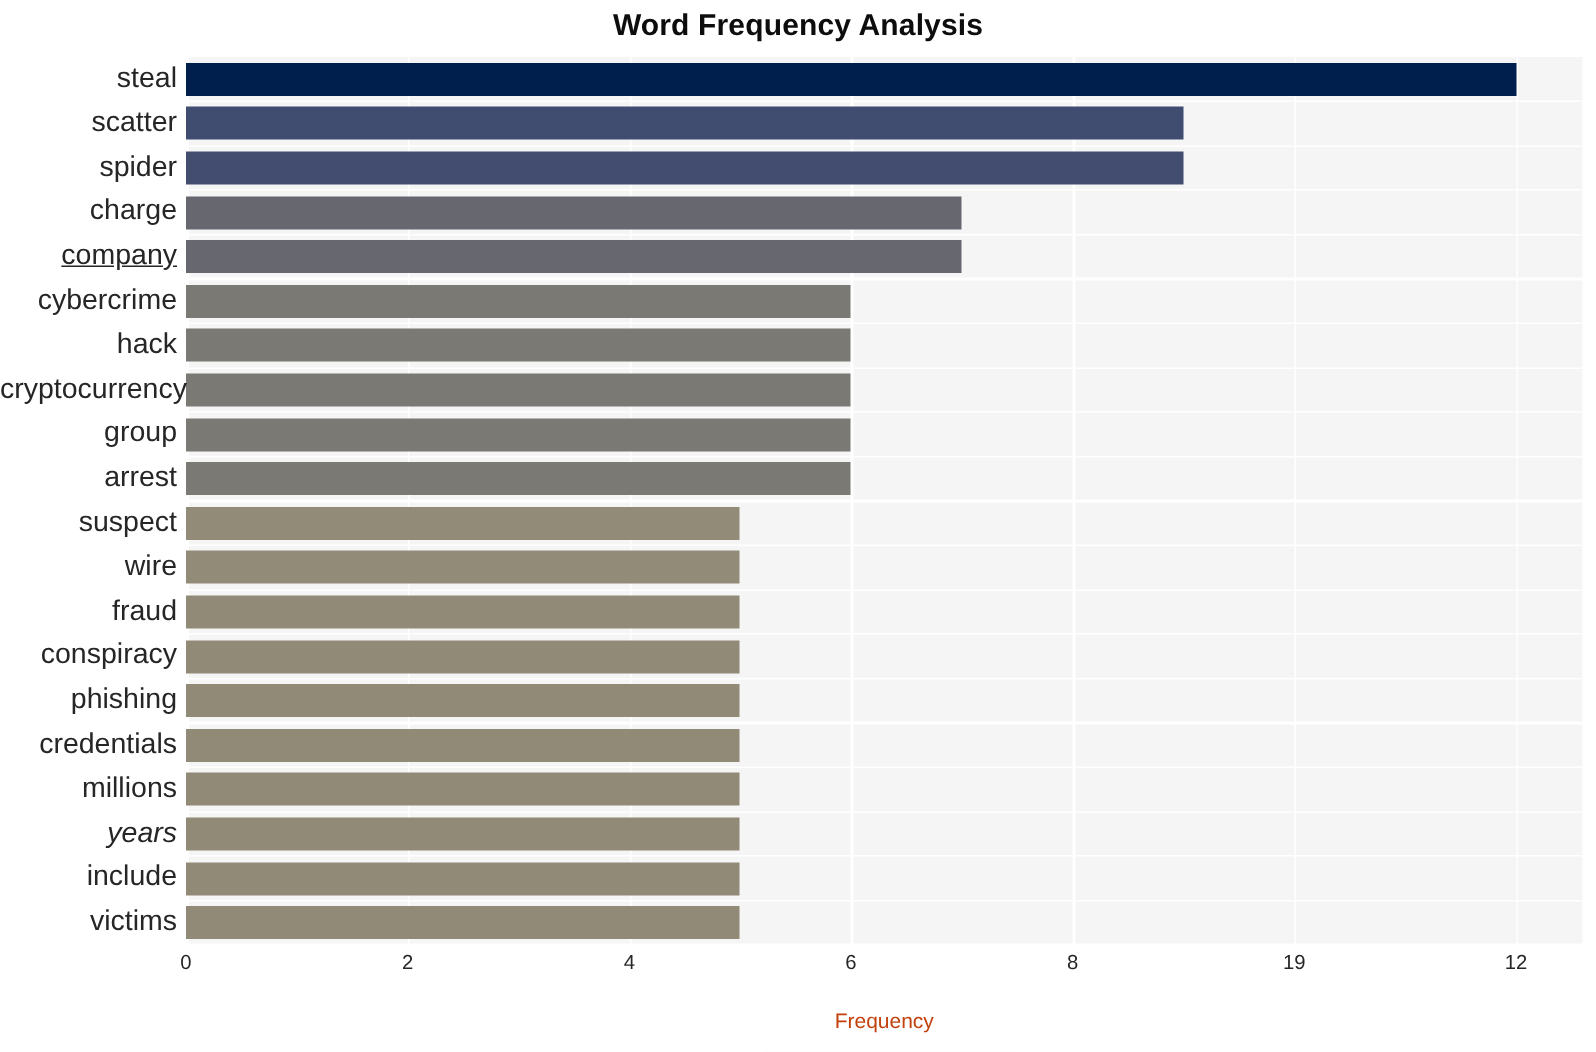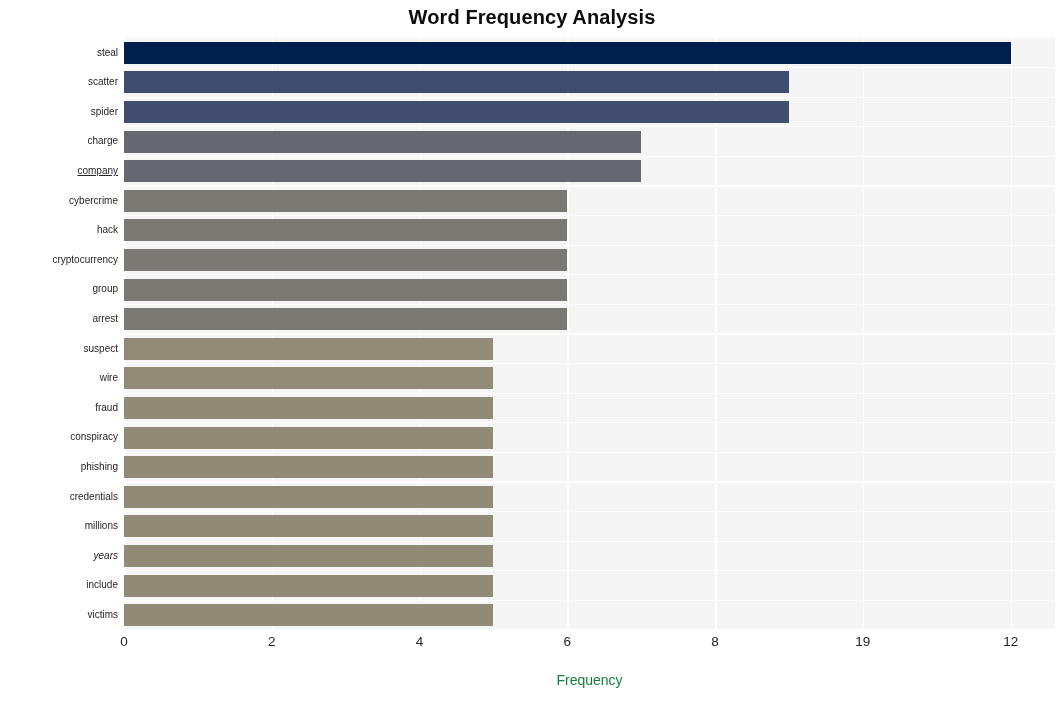--- a/index.html
+++ b/index.html
@@ -86,21 +86,21 @@
     left: 0;
     top: 38px;
     width: 118px;
     height: 592px;
   }
   .y-tick {
     position: absolute;
     right: 0;
     width: 118px;
     text-align: right;
-    font-size: 10px;
+    font-size: 19px;
     color: #262626;
     height: 28.45px;
     line-height: 28.45px;
     white-space: nowrap;
   }
 
   
   #x-tick-labels {
     position: absolute;
     left: 0;
@@ -118,21 +118,21 @@
     color: #262626;
   }
 
   #x-axis-label {
     position: absolute;
     left: 124px;
     top: 672px;
     width: 931px;
     text-align: center;
     font-size: 14px;
-    color: #15803d;
+    color: #c2410c;
   }
 </style>
 </head>
 <body>
 
 <div id="figure" style="background: rgb(255, 255, 255); padding-left: 23px;">
 
   <div id="chart-title" style="color: rgb(13, 13, 13);">Word Frequency Analysis</div>
 
   <div id="plot-area" style="background: rgb(245, 245, 246);">

